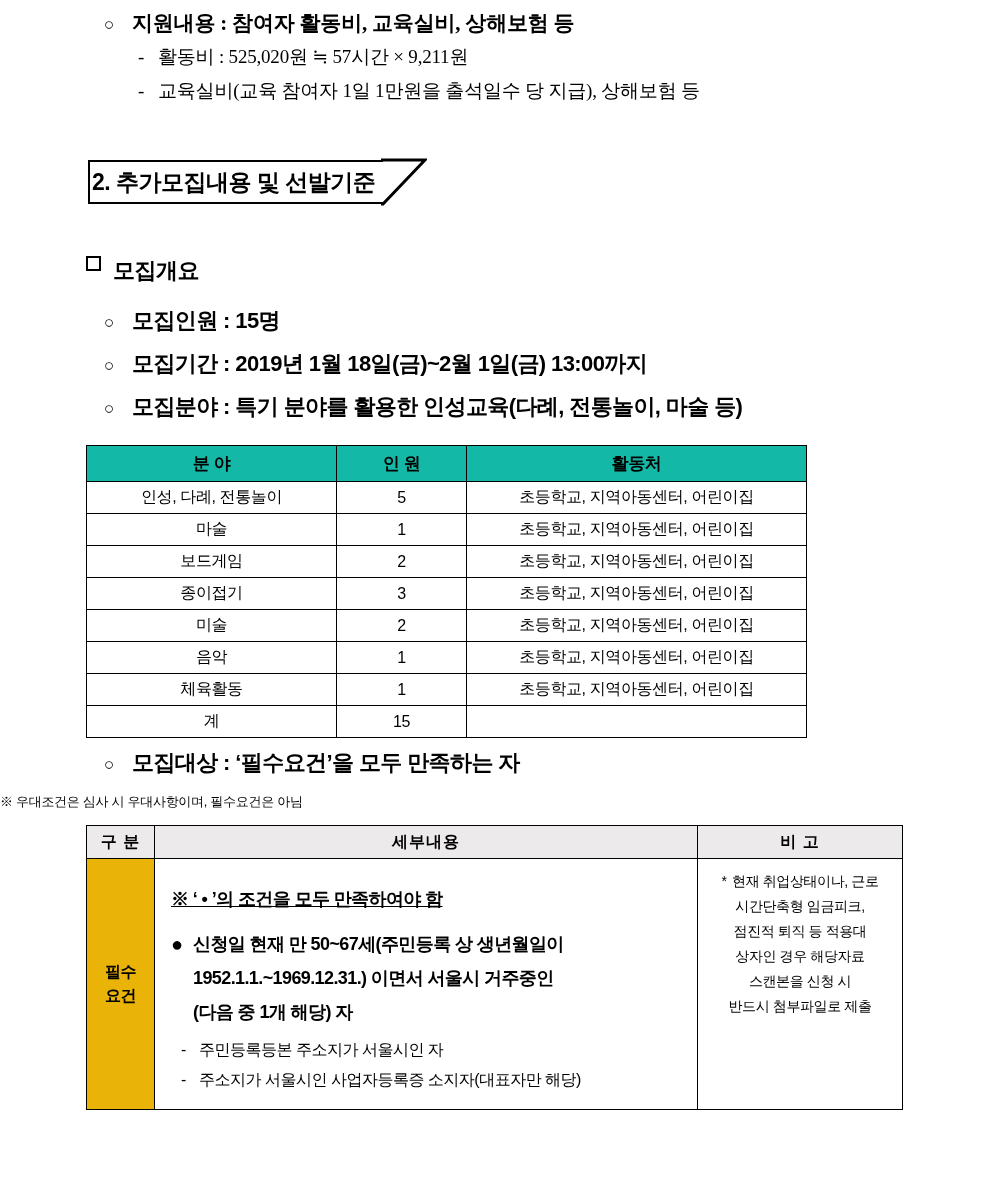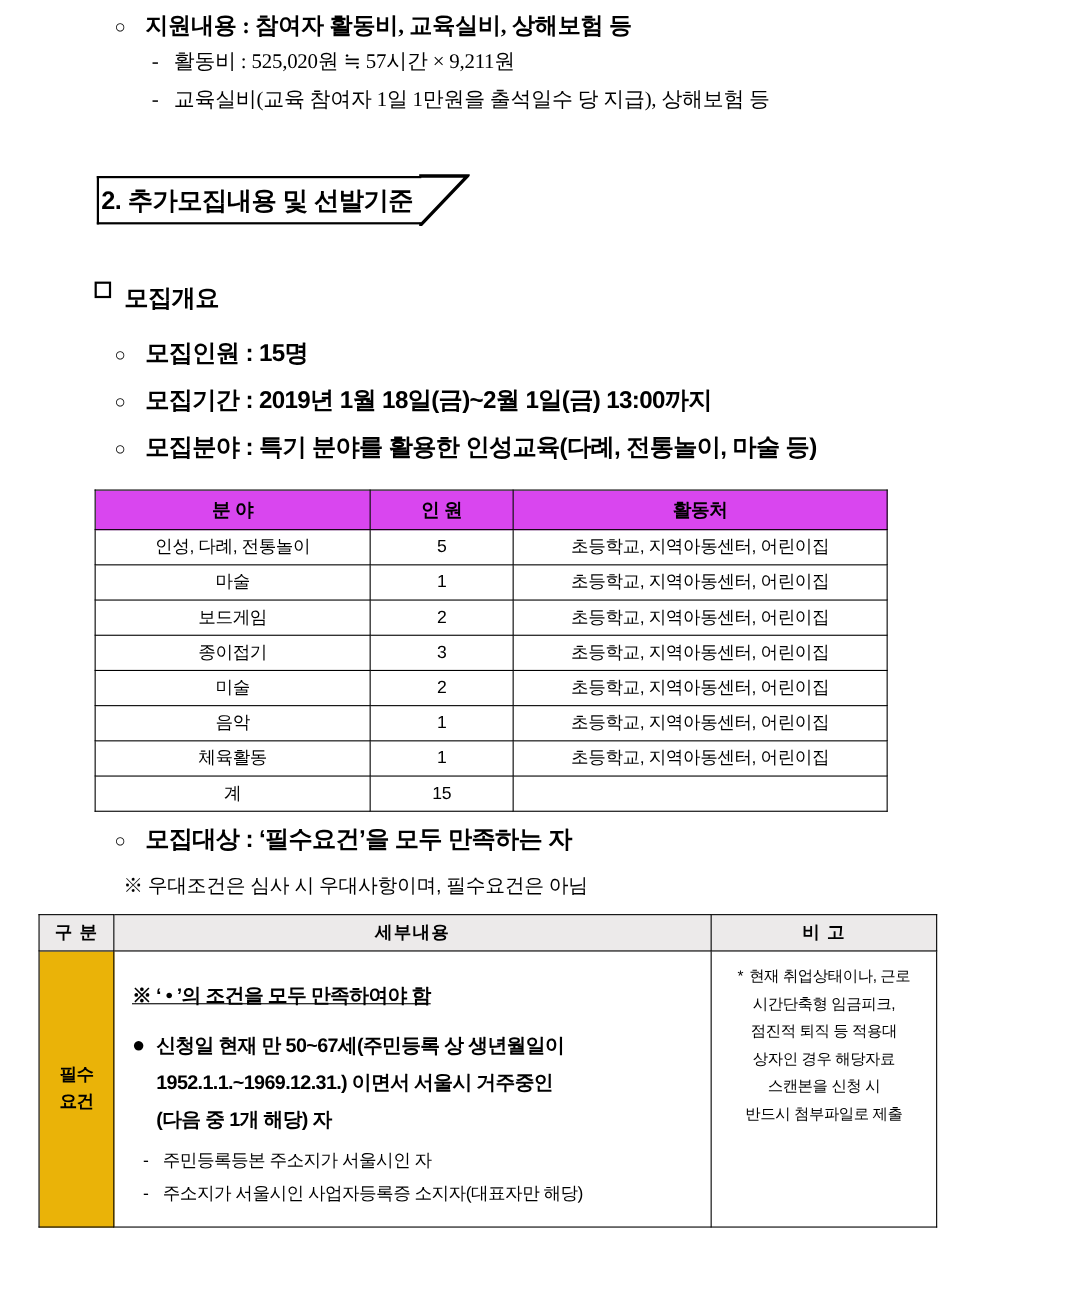--- a/index.html
+++ b/index.html
@@ -146,41 +146,40 @@
   .tbl1 th, .tbl1 td {
     border: 1px solid #000;
     text-align: center;
     font-family: "Liberation Sans", sans-serif;
     font-size: 16px;
     letter-spacing: -0.4px;
     height: 31px;
     padding: 0 2px;
   }
   .tbl1 thead th {
-    background: #d946ef;
+    background: #14b8a6;
     font-weight: bold;
     font-size: 17px;
     height: 35px;
   }
   .tbl1 col.c1 { width: 250px; }
   .tbl1 col.c2 { width: 130px; }
   .tbl1 col.c3 { width: 340px; }
 
   
   .note {
-    margin-left: 112px;
     margin-top: 8px;
     font-family: "Liberation Sans", sans-serif;
-    font-size: 18px;
+    font-size: 13px;
     letter-spacing: -0.3px;
   }
 
   
   .tbl2 {
-    margin-left: 35px;
+    margin-left: 86px;
     margin-top: 14px;
     width: 816px;
     table-layout: fixed;
   }
   .tbl2 col.d1 { width: 68px; }
   .tbl2 col.d2 { width: 543px; }
   .tbl2 col.d3 { width: 205px; }
   .tbl2 th, .tbl2 td {
     border: 1px solid #000;
     vertical-align: middle;

